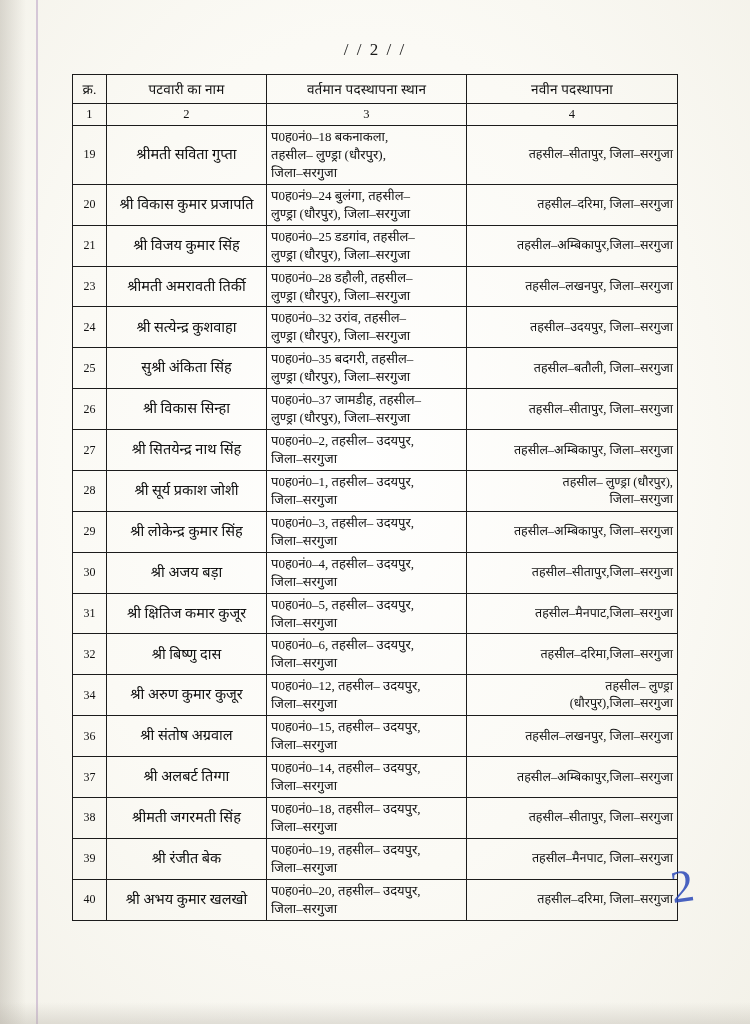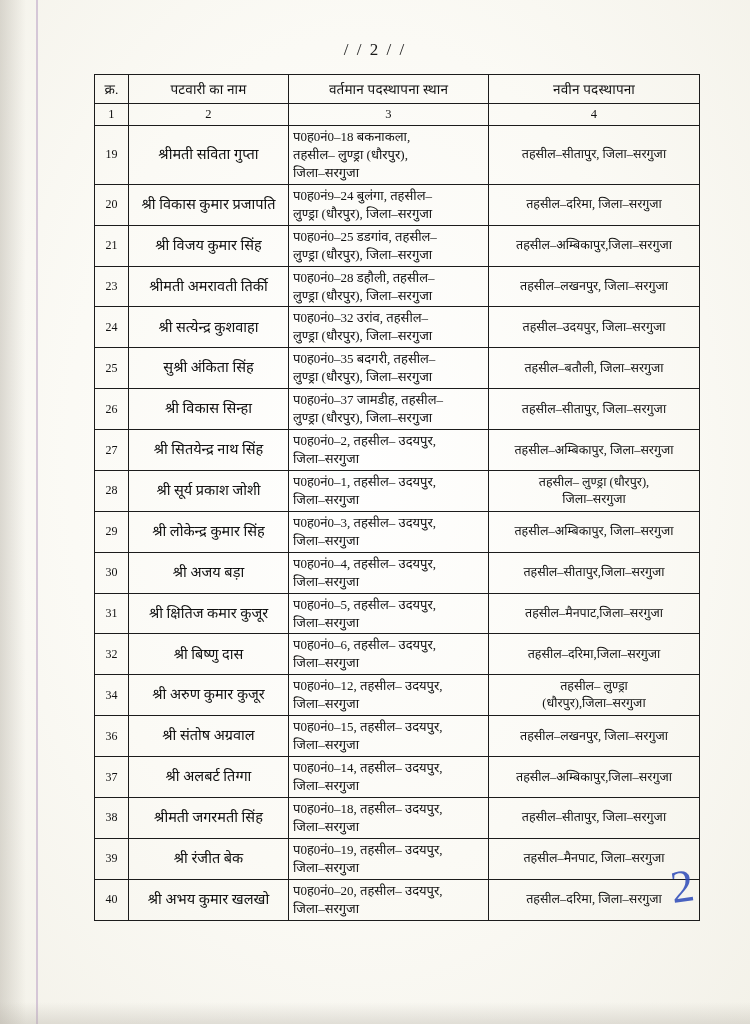--- a/index.html
+++ b/index.html
@@ -47,21 +47,20 @@
     color: #1a1a1a;
     font-family: "Liberation Serif", serif;
   }
   table.doc-table {
     position: absolute;
     top: 74px;
     left: 72px;
     width: 605px;
     border-collapse: collapse;
     table-layout: fixed;
-    margin-left: 22px;
   }
   table.doc-table td,
   table.doc-table th {
     border: 1px solid #1c1c1c;
     vertical-align: middle;
     padding: 2px 4px;
     color: #111;
     font-family: "Liberation Serif", serif;
   }
   .col-sn { width: 34px; }
@@ -93,21 +92,21 @@
     line-height: 1.22;
   }
   td.cur {
     font-size: 13px;
     text-align: left;
     padding-left: 5px;
     line-height: 1.38;
   }
   td.new {
     font-size: 12.5px;
-    text-align: center;
+    text-align: right;
     line-height: 1.35;
   }
   .cur-line, .new-line {
     display: block;
     white-space: nowrap;
   }
 
   .signature {
     position: absolute;
     right: 34px;

